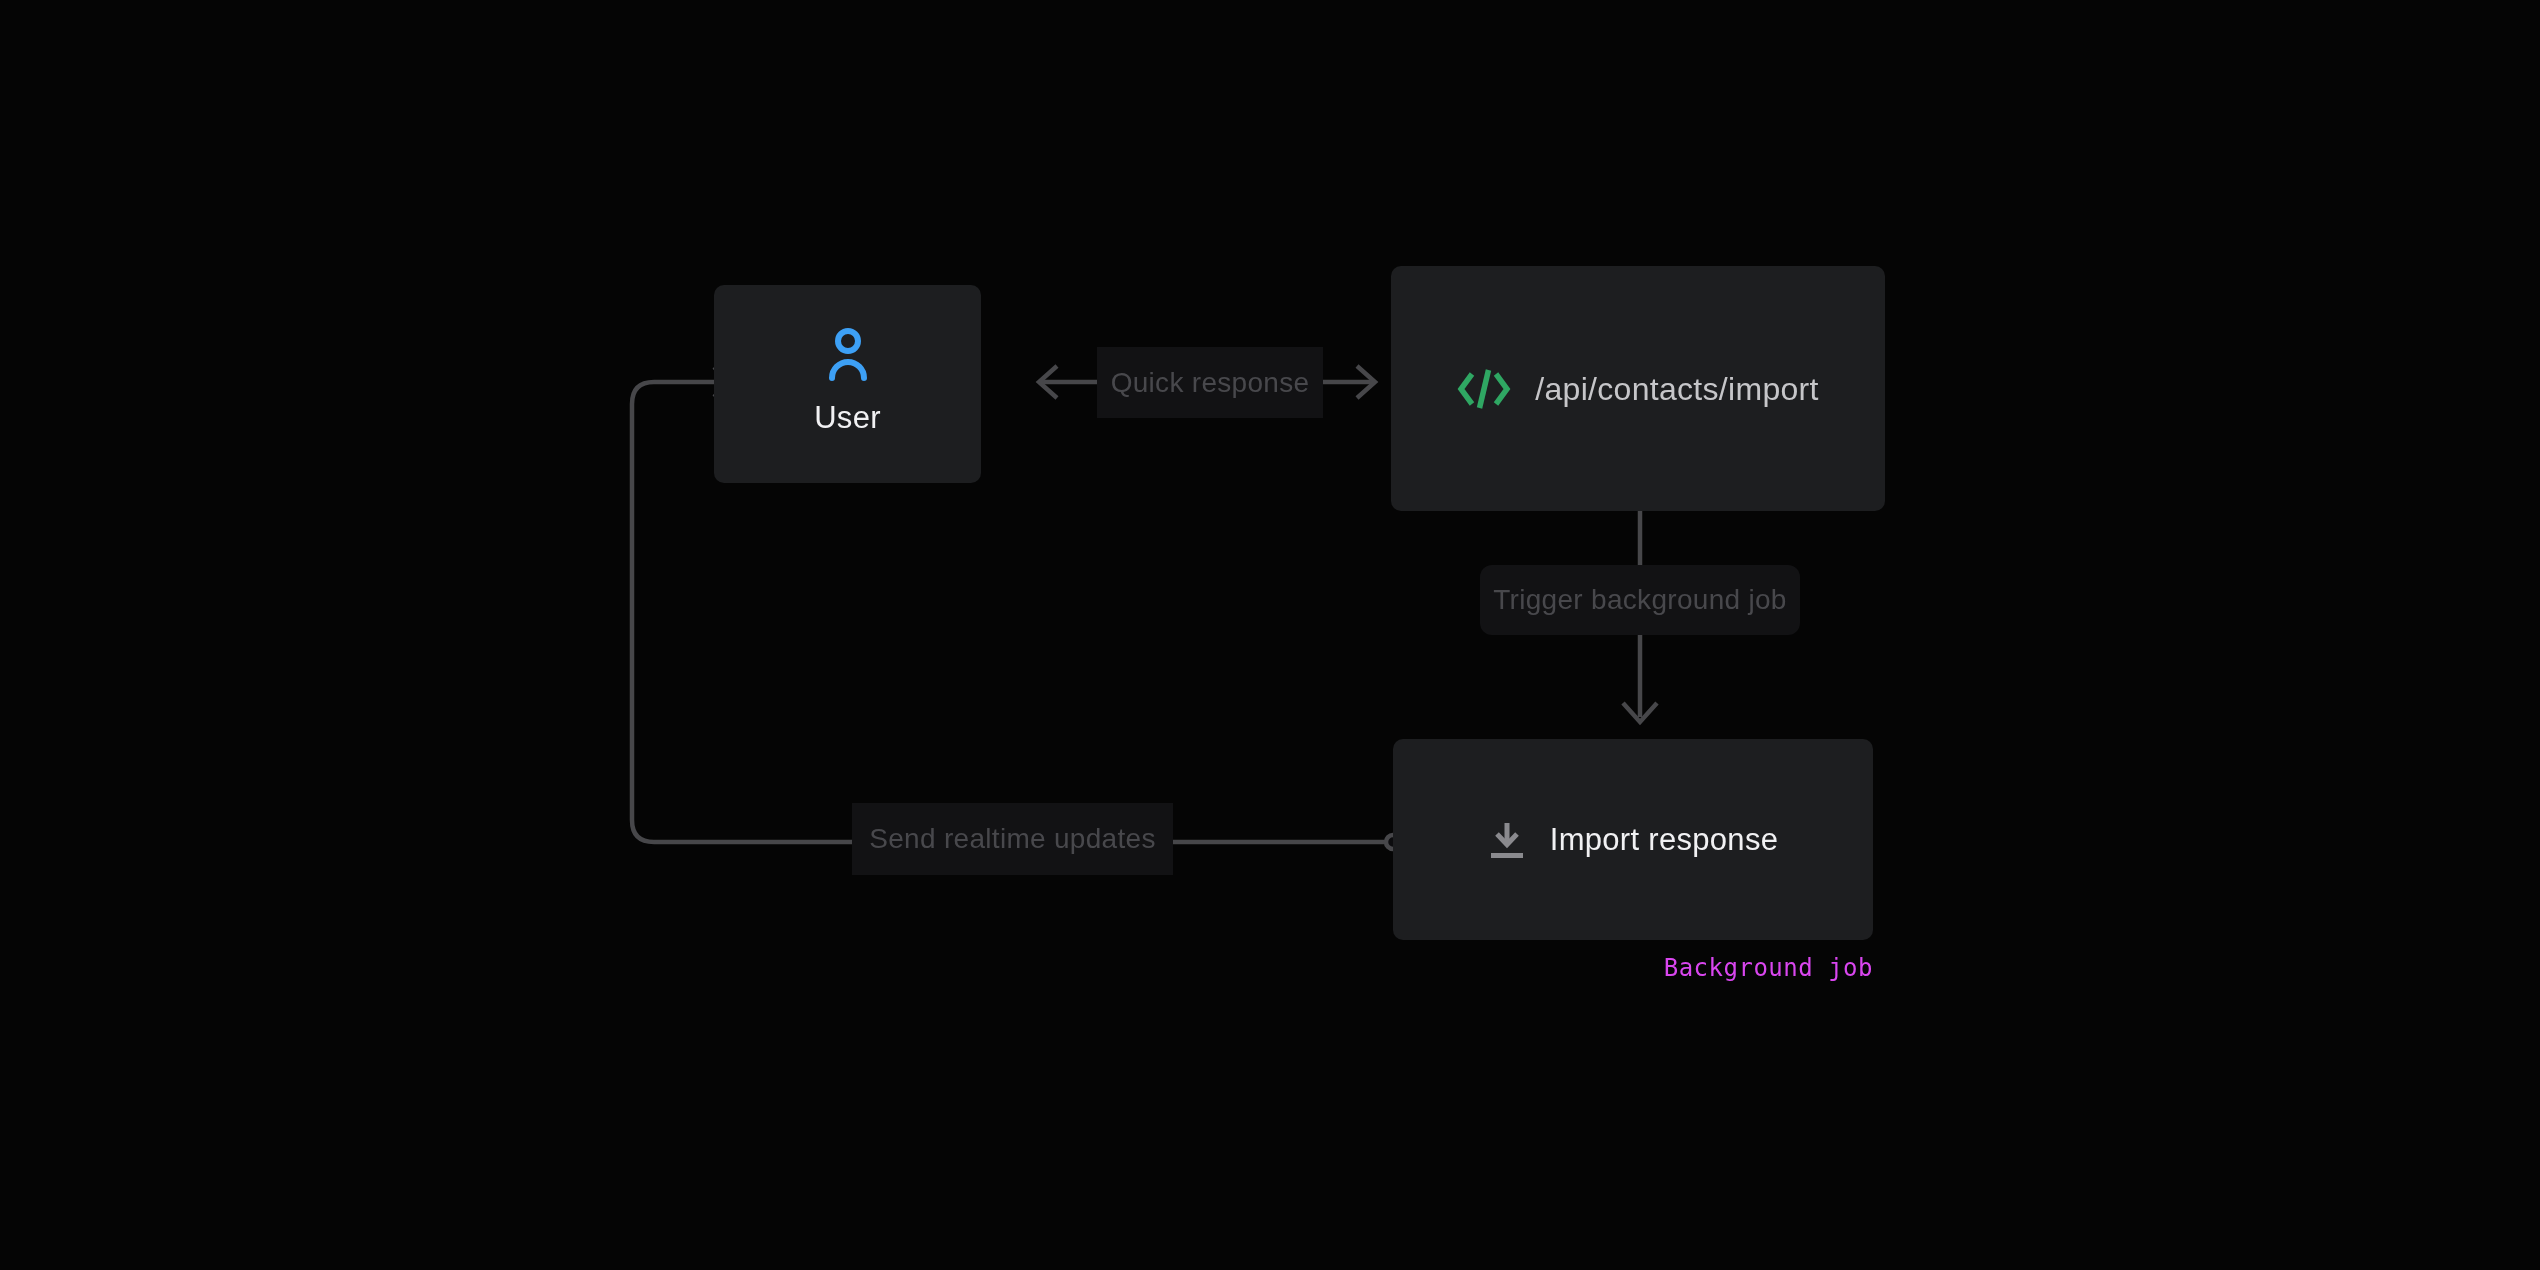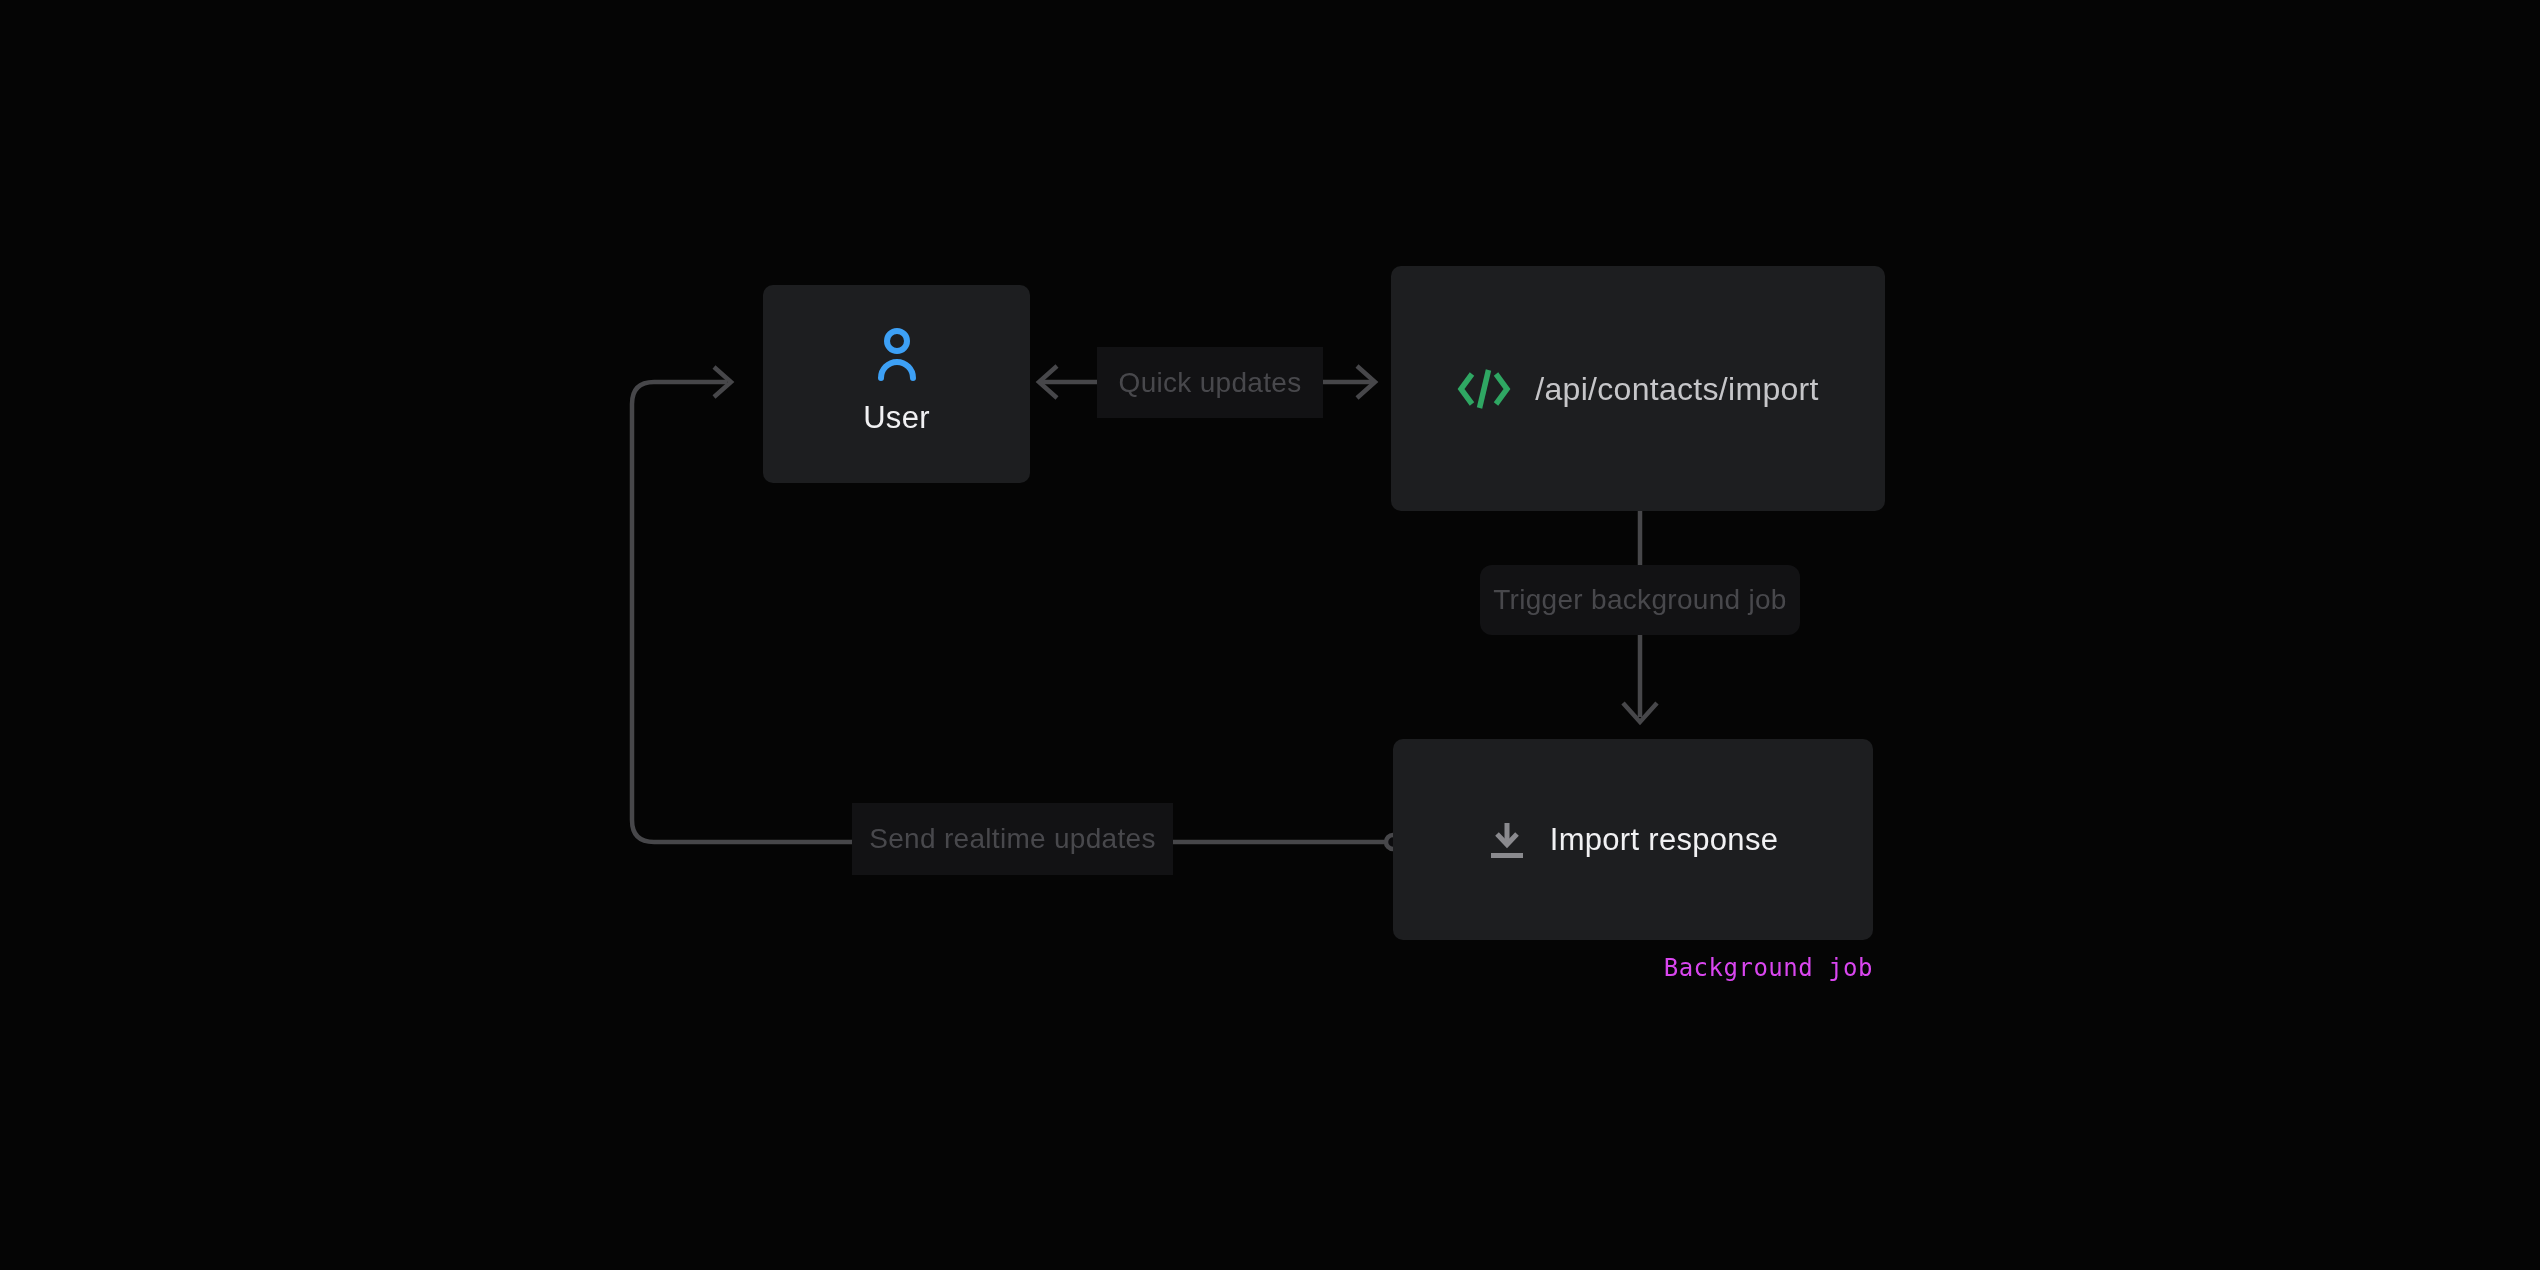--- a/index.html
+++ b/index.html
@@ -26,21 +26,21 @@
   .node {
     position: absolute;
     background: #1d1e20;
     border-radius: 10px;
     display: flex;
     align-items: center;
     justify-content: center;
     box-sizing: border-box;
   }
   .node-user {
-    left: 763px; top: 285px;
+    left: 714px; top: 285px;
     width: 267px; height: 198px;
     flex-direction: column;
     gap: 20px;
     padding-bottom: 8px;
     justify-content: center;
   }
   .node-api {
     left: 1391px; top: 266px;
     width: 494px; height: 245px;
     flex-direction: row;
@@ -146,21 +146,21 @@
     <svg class="icon" width="38" height="40" viewBox="0 0 38 40" xmlns="http://www.w3.org/2000/svg">
       <g fill="none" stroke="#8a8a8e" stroke-width="5" stroke-linejoin="miter">
         <path d="M19 3 L19 22"></path>
         <path d="M9 14 L19 24.5 L29 14"></path>
         <path d="M3 35.5 L35 35.5"></path>
       </g>
     </svg>
     <span class="node-label-primary">Import response</span>
   </div>
 
-  <div class="edge-label edge-label-quick">Quick updates</div>
+  <div class="edge-label edge-label-quick">Quick response</div>
 
   <div class="edge-label edge-label-trigger">Trigger background job</div>
 
   <div class="edge-label edge-label-realtime">Send realtime updates</div>
 
   <div class="annotation">Background job</div>
 
 </div>
 
 </body></html>

